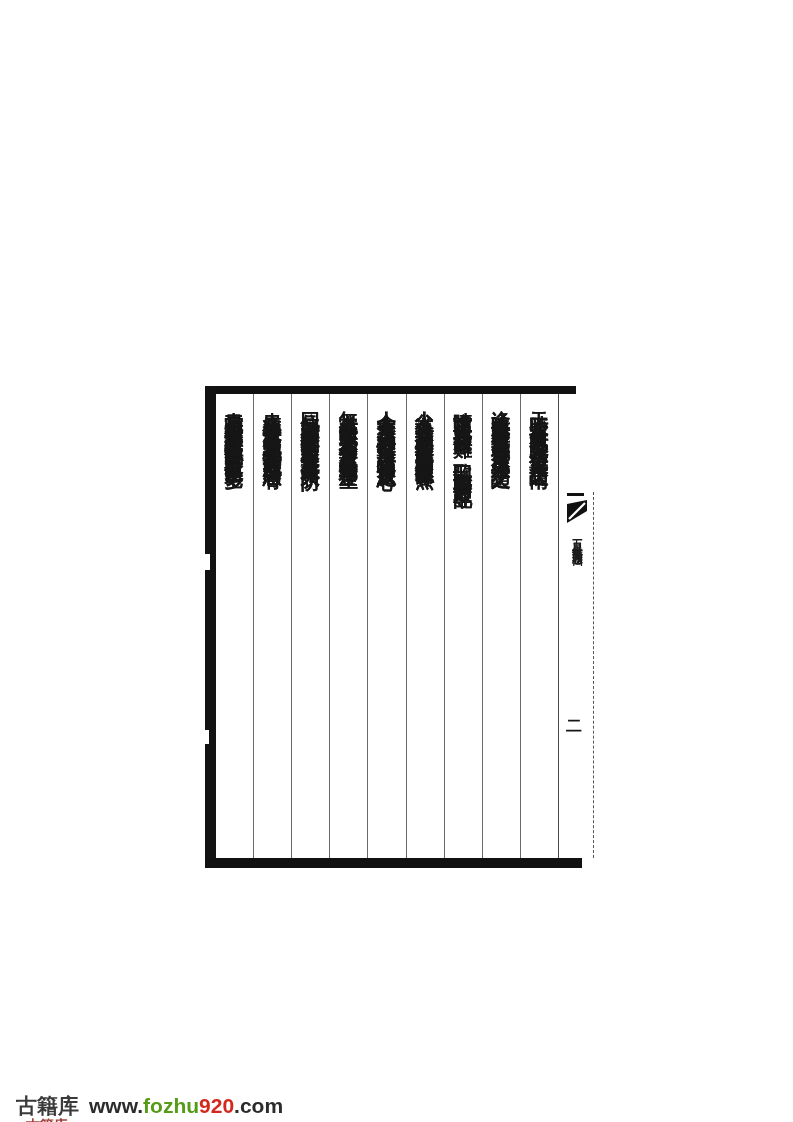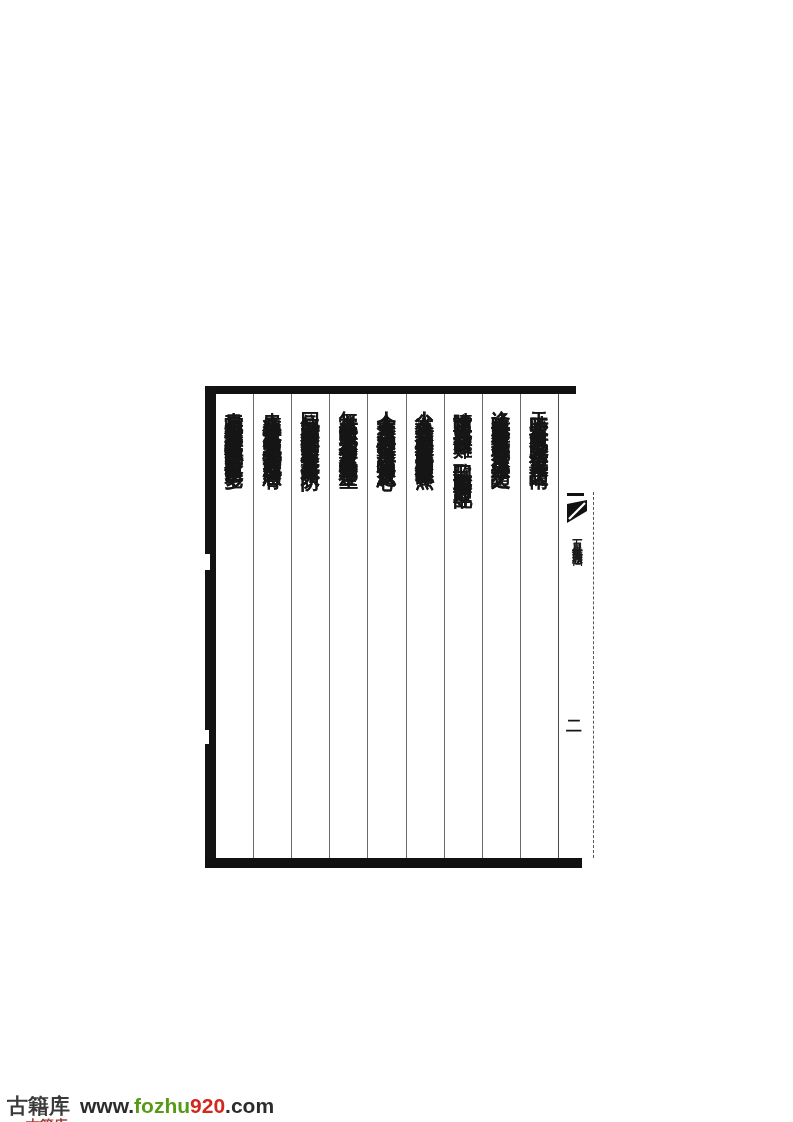--- a/index.html
+++ b/index.html
@@ -123,21 +123,21 @@
   .fold-edge-line {
     position: absolute;
     left: 34px; top: 98px;
     width: 0; height: 366px;
     border-left: 1px dashed #555;
   }
 
   
   .watermark {
     position: absolute;
-    left: 7px; top: 1092px;
+    left: 16px; top: 1092px;
     font-family: "Liberation Sans", sans-serif;
     font-weight: bold;
     font-size: 21px;
     letter-spacing: 0px;
     white-space: nowrap;
   }
   .wm-site  { color: #3a3a3a; margin-right: 10px; }
   .wm-www   { color: #2b2b2b; }
   .wm-green { color: #559b16; }
   .wm-red   { color: #d3281e; }

